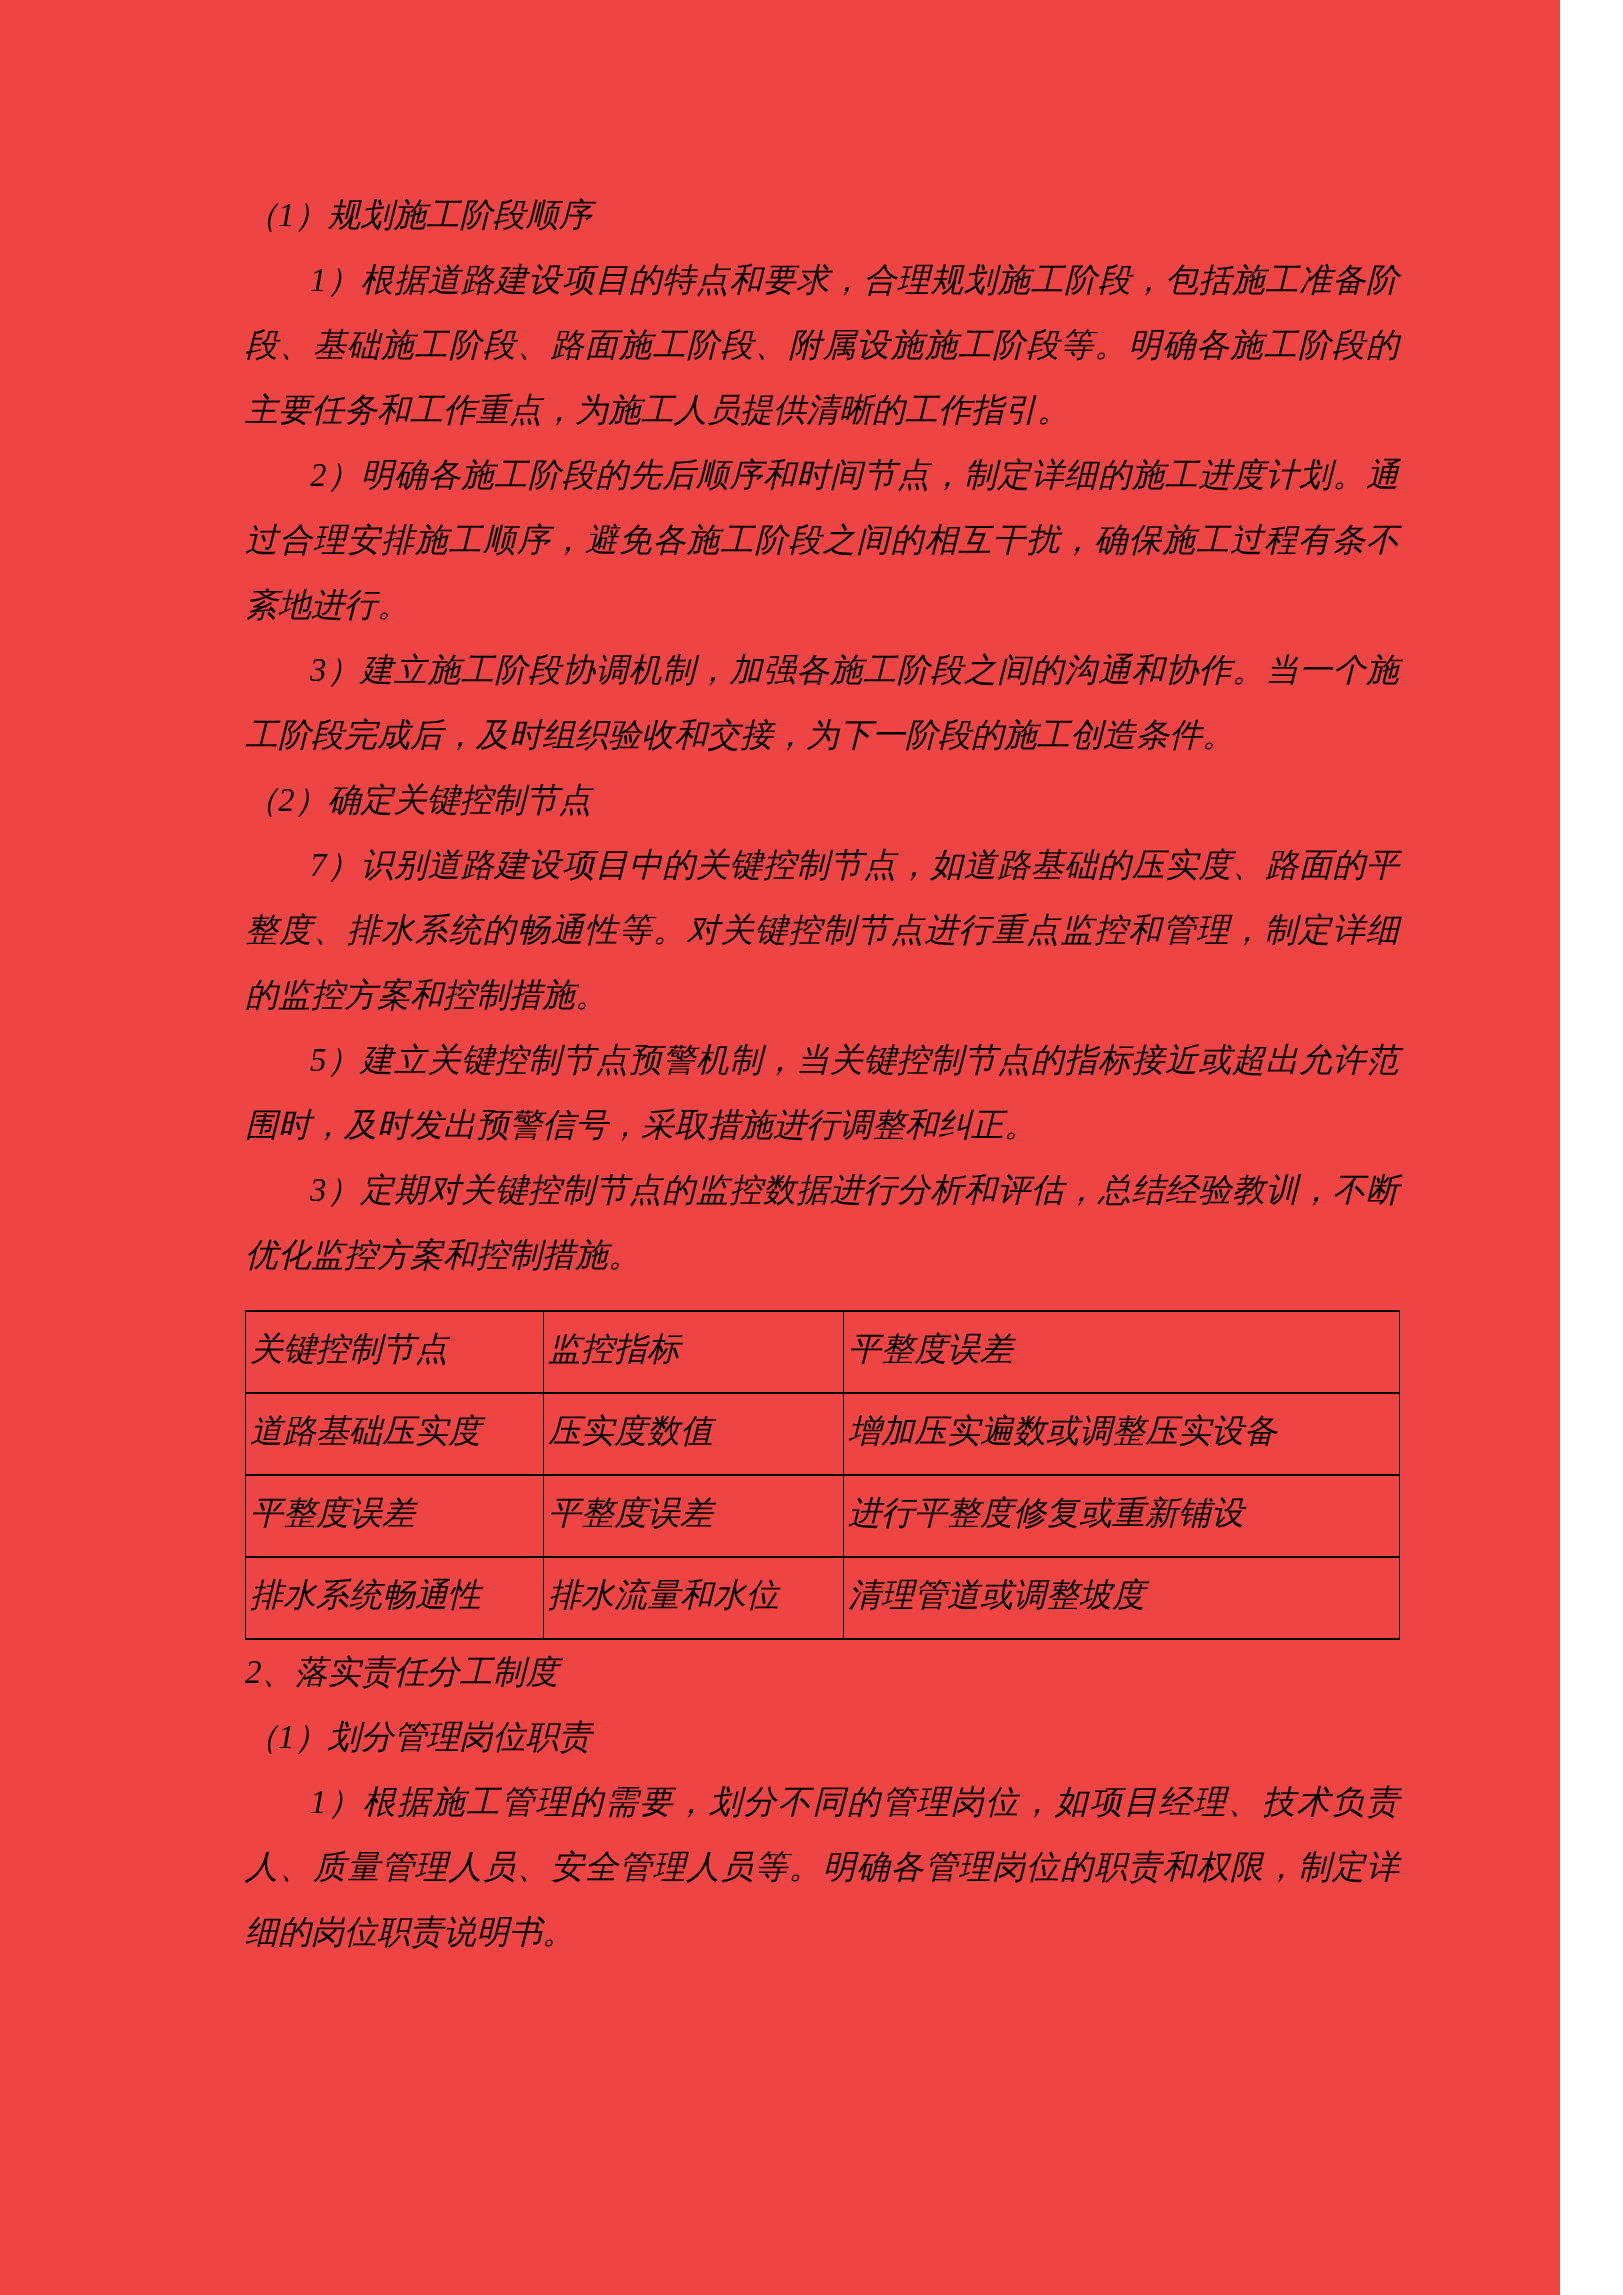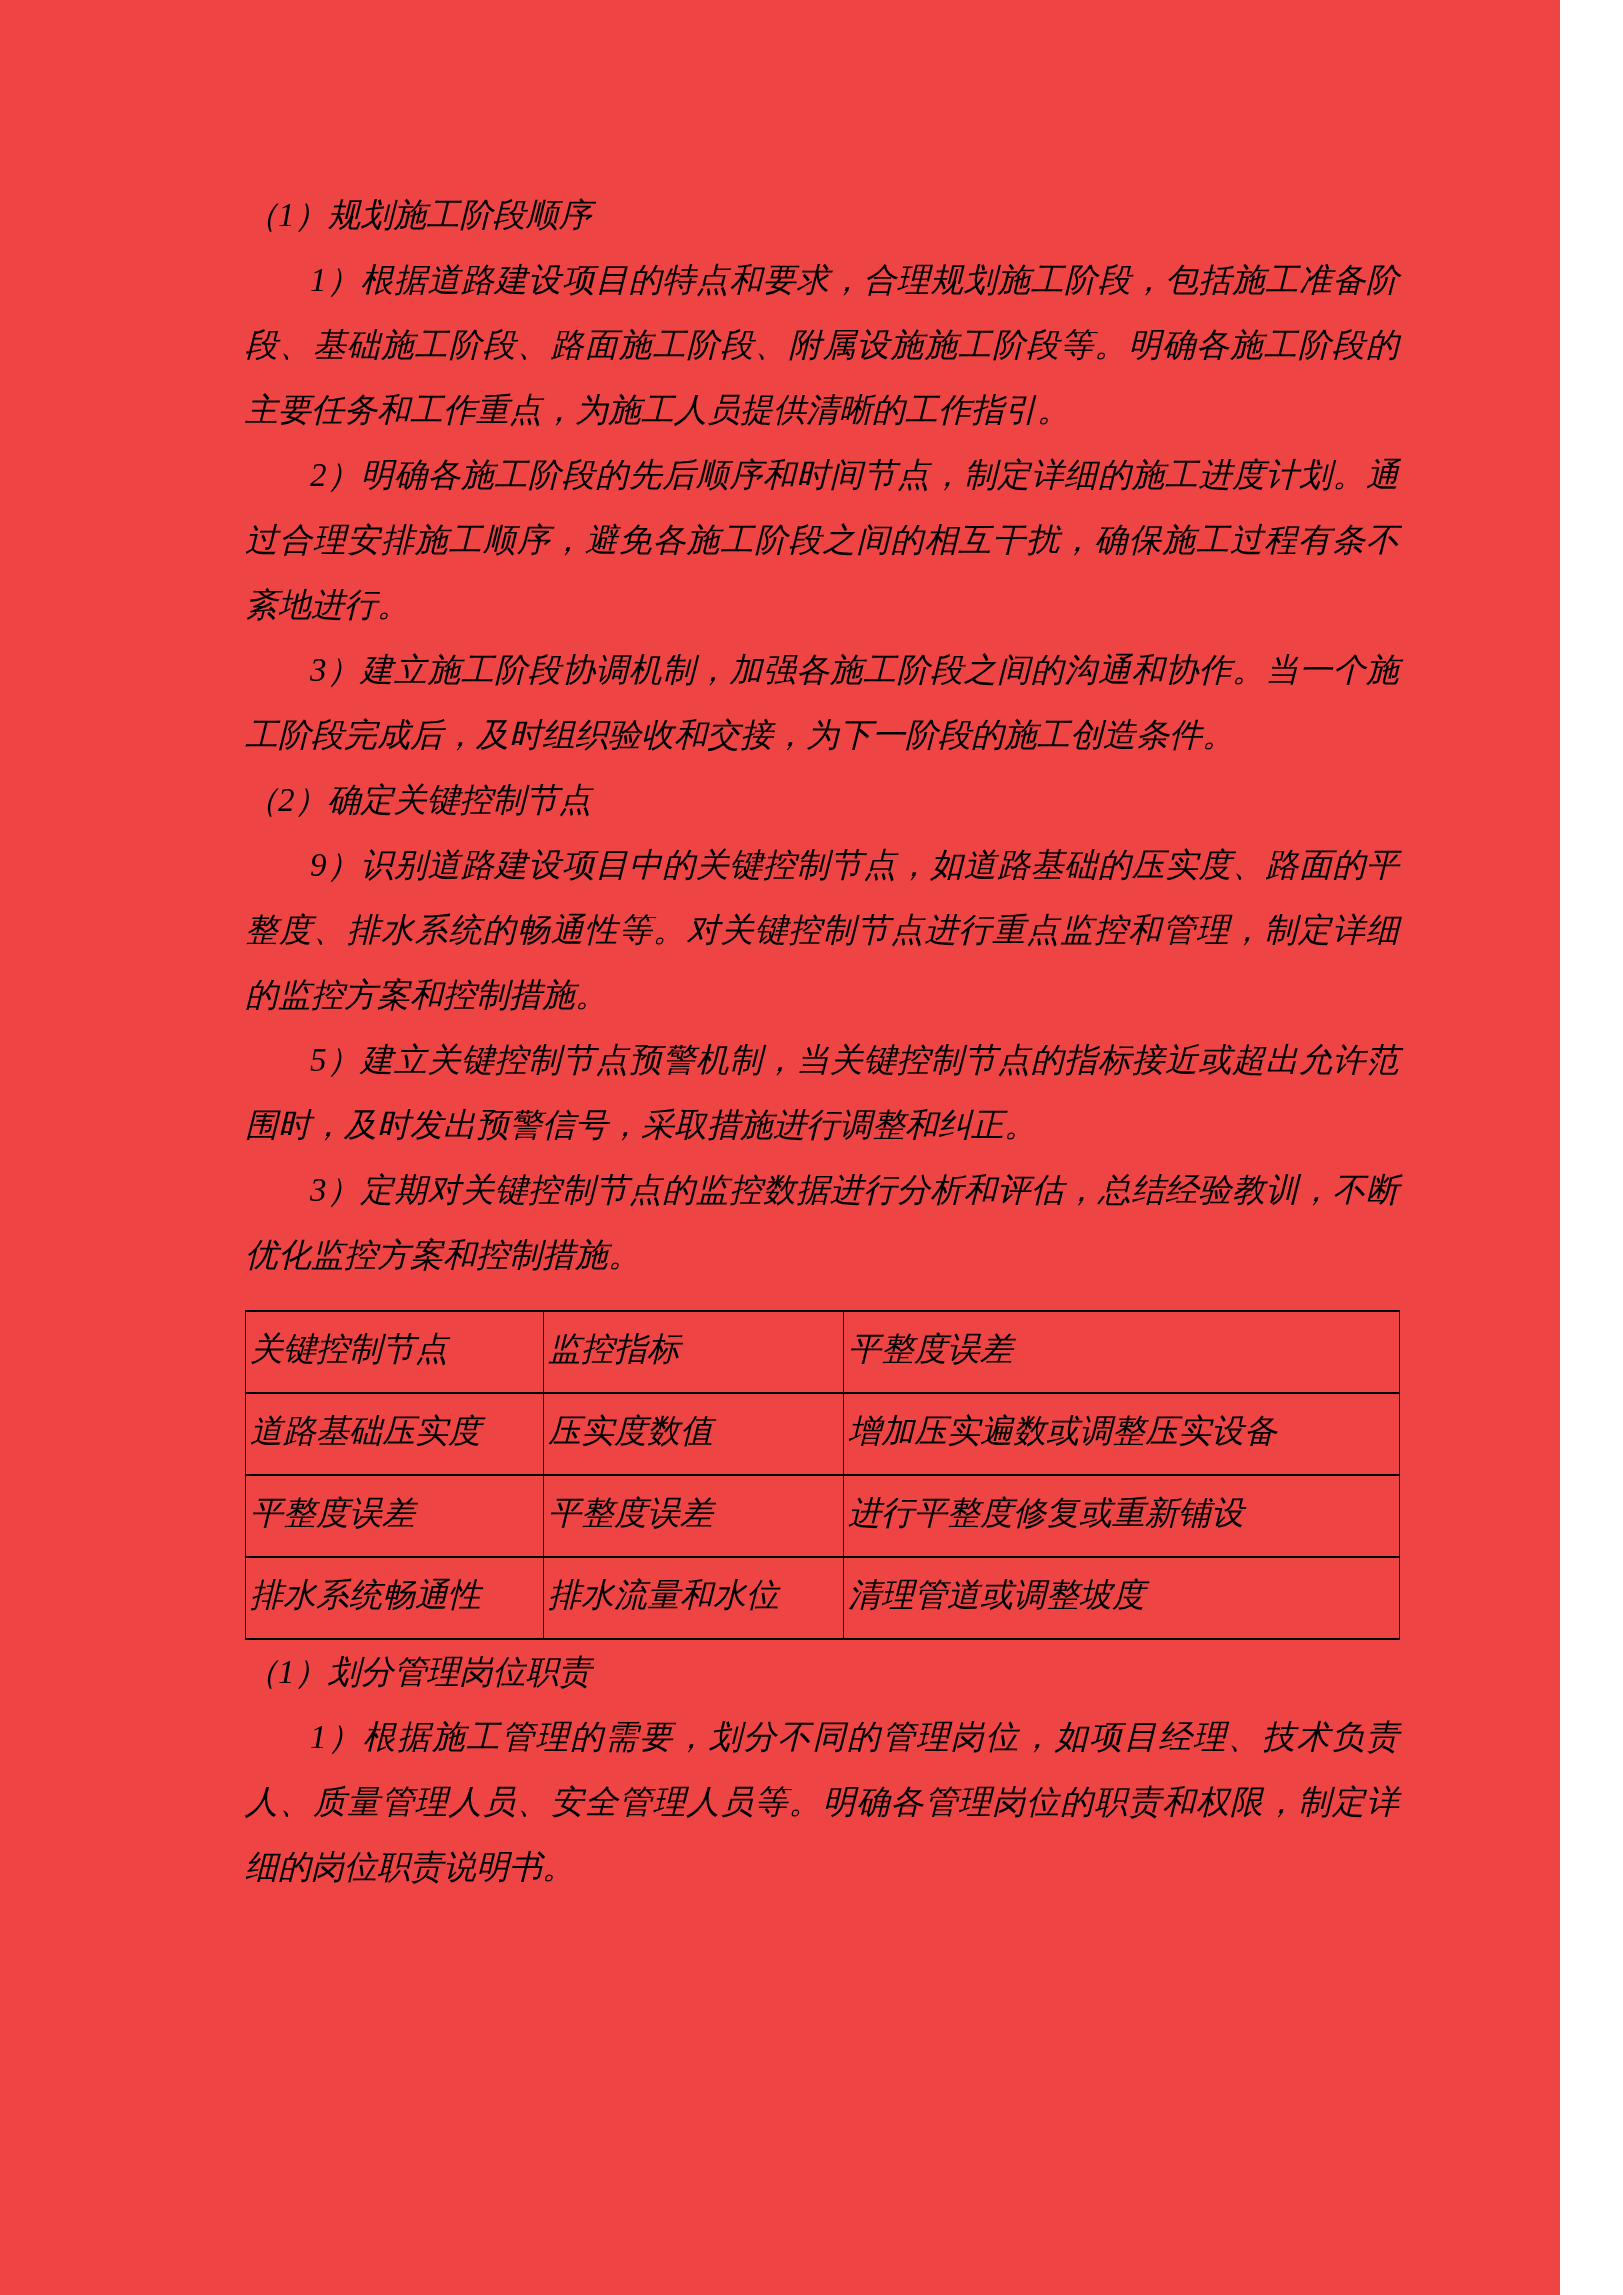--- a/index.html
+++ b/index.html
@@ -69,21 +69,21 @@
 
 <div class="page">
   <div class="content">
 
     <p class="heading">（1）规划施工阶段顺序</p>
     <p class="para">1）根据道路建设项目的特点和要求，合理规划施工阶段，包括施工准备阶段、基础施工阶段、路面施工阶段、附属设施施工阶段等。明确各施工阶段的主要任务和工作重点，为施工人员提供清晰的工作指引。</p>
     <p class="para">2）明确各施工阶段的先后顺序和时间节点，制定详细的施工进度计划。通过合理安排施工顺序，避免各施工阶段之间的相互干扰，确保施工过程有条不紊地进行。</p>
     <p class="para">3）建立施工阶段协调机制，加强各施工阶段之间的沟通和协作。当一个施工阶段完成后，及时组织验收和交接，为下一阶段的施工创造条件。</p>
 
     <p class="heading">（2）确定关键控制节点</p>
-    <p class="para">9）识别道路建设项目中的关键控制节点，如道路基础的压实度、路面的平整度、排水系统的畅通性等。对关键控制节点进行重点监控和管理，制定详细的监控方案和控制措施。</p>
+    <p class="para">7）识别道路建设项目中的关键控制节点，如道路基础的压实度、路面的平整度、排水系统的畅通性等。对关键控制节点进行重点监控和管理，制定详细的监控方案和控制措施。</p>
     <p class="para">5）建立关键控制节点预警机制，当关键控制节点的指标接近或超出允许范围时，及时发出预警信号，采取措施进行调整和纠正。</p>
     <p class="para">3）定期对关键控制节点的监控数据进行分析和评估，总结经验教训，不断优化监控方案和控制措施。</p>
 
     <table class="ctrl">
       <colgroup>
         <col class="col-node">
         <col class="col-metric">
         <col class="col-measure">
       </colgroup>
       <thead>
@@ -105,18 +105,19 @@
           <td>进行平整度修复或重新铺设</td>
         </tr>
         <tr>
           <td>排水系统畅通性</td>
           <td>排水流量和水位</td>
           <td>清理管道或调整坡度</td>
         </tr>
       </tbody>
     </table>
 
+    <p class="heading after-table">2、落实责任分工制度</p>
     <p class="heading">（1）划分管理岗位职责</p>
     <p class="para">1）根据施工管理的需要，划分不同的管理岗位，如项目经理、技术负责人、质量管理人员、安全管理人员等。明确各管理岗位的职责和权限，制定详细的岗位职责说明书。</p>
 
   </div>
 </div>
 
 
 </body></html>

